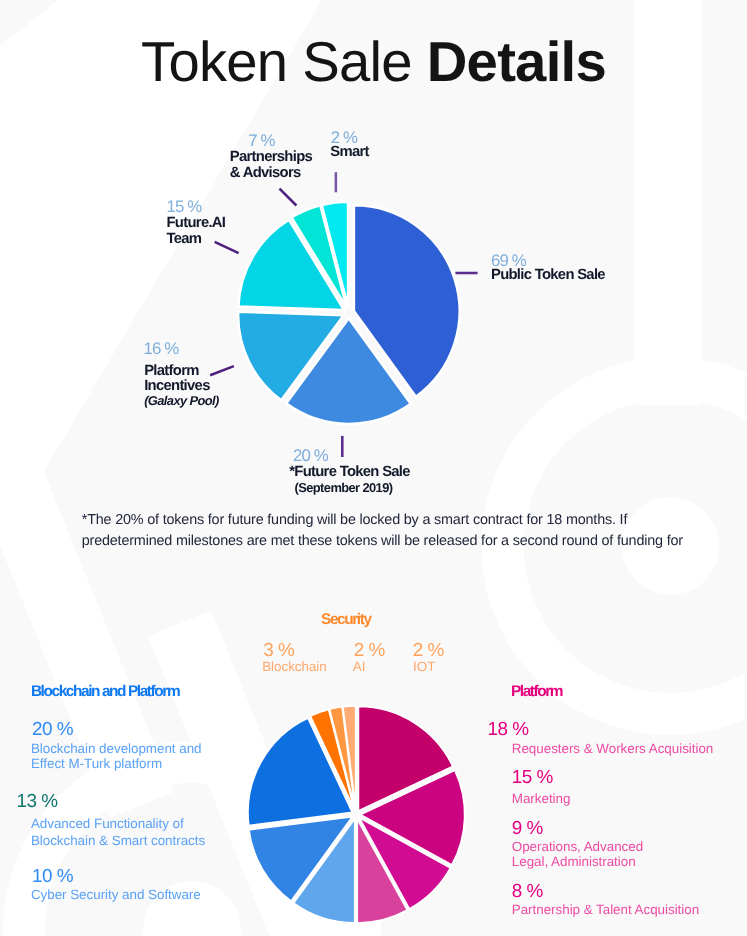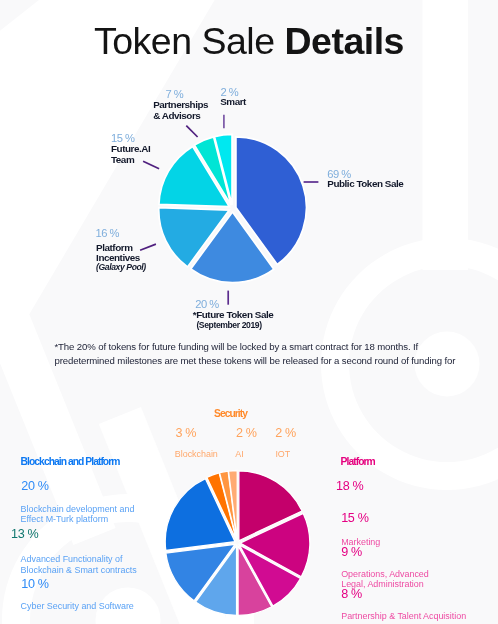--- a/index.html
+++ b/index.html
@@ -10,21 +10,21 @@
   .title{position:absolute;left:0;top:20px;width:498px;text-align:center;
          font-size:37.5px;color:#141414;letter-spacing:-0.5px;white-space:nowrap;}
   .title .light{font-weight:400;}
   .title .bold{font-weight:700;}
   svg{display:block;}
   .pct{position:absolute;font-size:11.2px;letter-spacing:-0.55px;color:#7FAEDC;white-space:nowrap;}
   .nm{position:absolute;font-size:9.9px;font-weight:700;color:#13192b;line-height:10.6px;letter-spacing:-0.46px;white-space:nowrap;}
   .sub{position:absolute;font-size:8.6px;font-weight:700;color:#13192b;letter-spacing:-0.4px;white-space:nowrap;}
   .grp-head{position:absolute;font-size:10.3px;font-weight:700;letter-spacing:-0.95px;white-space:nowrap;}
   .pct2{position:absolute;font-size:12.6px;letter-spacing:-0.35px;white-space:nowrap;}
-  .itm{position:absolute;font-size:8.95px;line-height:10.3px;letter-spacing:-0.02px;white-space:nowrap;margin-top:10px;}
+  .itm{position:absolute;font-size:8.95px;line-height:10.3px;letter-spacing:-0.02px;white-space:nowrap;}
   .note{position:absolute;font-size:9.6px;color:#22263a;line-height:13.5px;white-space:nowrap;letter-spacing:-0.125px;margin-left:12px;}
 </style>
 </head>
 <body>
 
 <div id="page">
   <svg id="bg" viewBox="0 0 498 624">
     <rect x="0" y="0" width="498" height="624" fill="#F9F9FA"></rect>
     <g fill="#FFFFFF">
 
@@ -118,20 +118,21 @@
 
   <div class="grp-head" style="left:20.6px;top:455.5px;color:#0C78F2">Blockchain and Platform</div>
   <div class="pct2" style="left:21.3px;top:478.5px;color:#2E8BF7">20 %</div>
   <div class="itm" style="left:20.6px;top:494.2px;color:#5AA2F5"><span>Blockchain development and</span><br><span>Effect M-Turk platform</span></div>
   <div class="pct2" style="left:11px;top:527px;color:#0f766e">13 %</div>
   <div class="itm" style="left:20.6px;top:544.3px;color:#5AA2F5"><span>Advanced Functionality of</span><br><span>Blockchain &amp; Smart contracts</span></div>
   <div class="pct2" style="left:21.3px;top:577.4px;color:#2E8BF7">10 %</div>
   <div class="itm" style="left:20.6px;top:591.2px;color:#5AA2F5">Cyber Security and Software</div>
 
   <div class="grp-head" style="left:340.6px;top:456.3px;color:#E5007E">Platform</div>
-  <div class="pct2" style="left:336px;top:478.8px;color:#E50083">18 %</div>
+  <div class="pct2" style="left:325px;top:478.8px;color:#E50083">18 %</div>
+  <div class="itm" style="left:341.2px;top:493.7px;color:#EE4BA3">Requesters &amp; Workers Acquisition</div>
   <div class="pct2" style="left:341.2px;top:510.8px;color:#E50083">15 %</div>
   <div class="itm" style="left:341.2px;top:526.6px;color:#EE4BA3">Marketing</div>
   <div class="pct2" style="left:341.2px;top:545.3px;color:#E50083">9 %</div>
   <div class="itm" style="left:341.2px;top:558.5px;color:#EE4BA3"><span>Operations, Advanced</span><br><span>Legal, Administration</span></div>
   <div class="pct2" style="left:341.2px;top:586.6px;color:#E50083">8 %</div>
   <div class="itm" style="left:341.2px;top:601.4px;color:#EE4BA3">Partnership &amp; Talent Acquisition</div>
 </div>
 
 </body></html>

